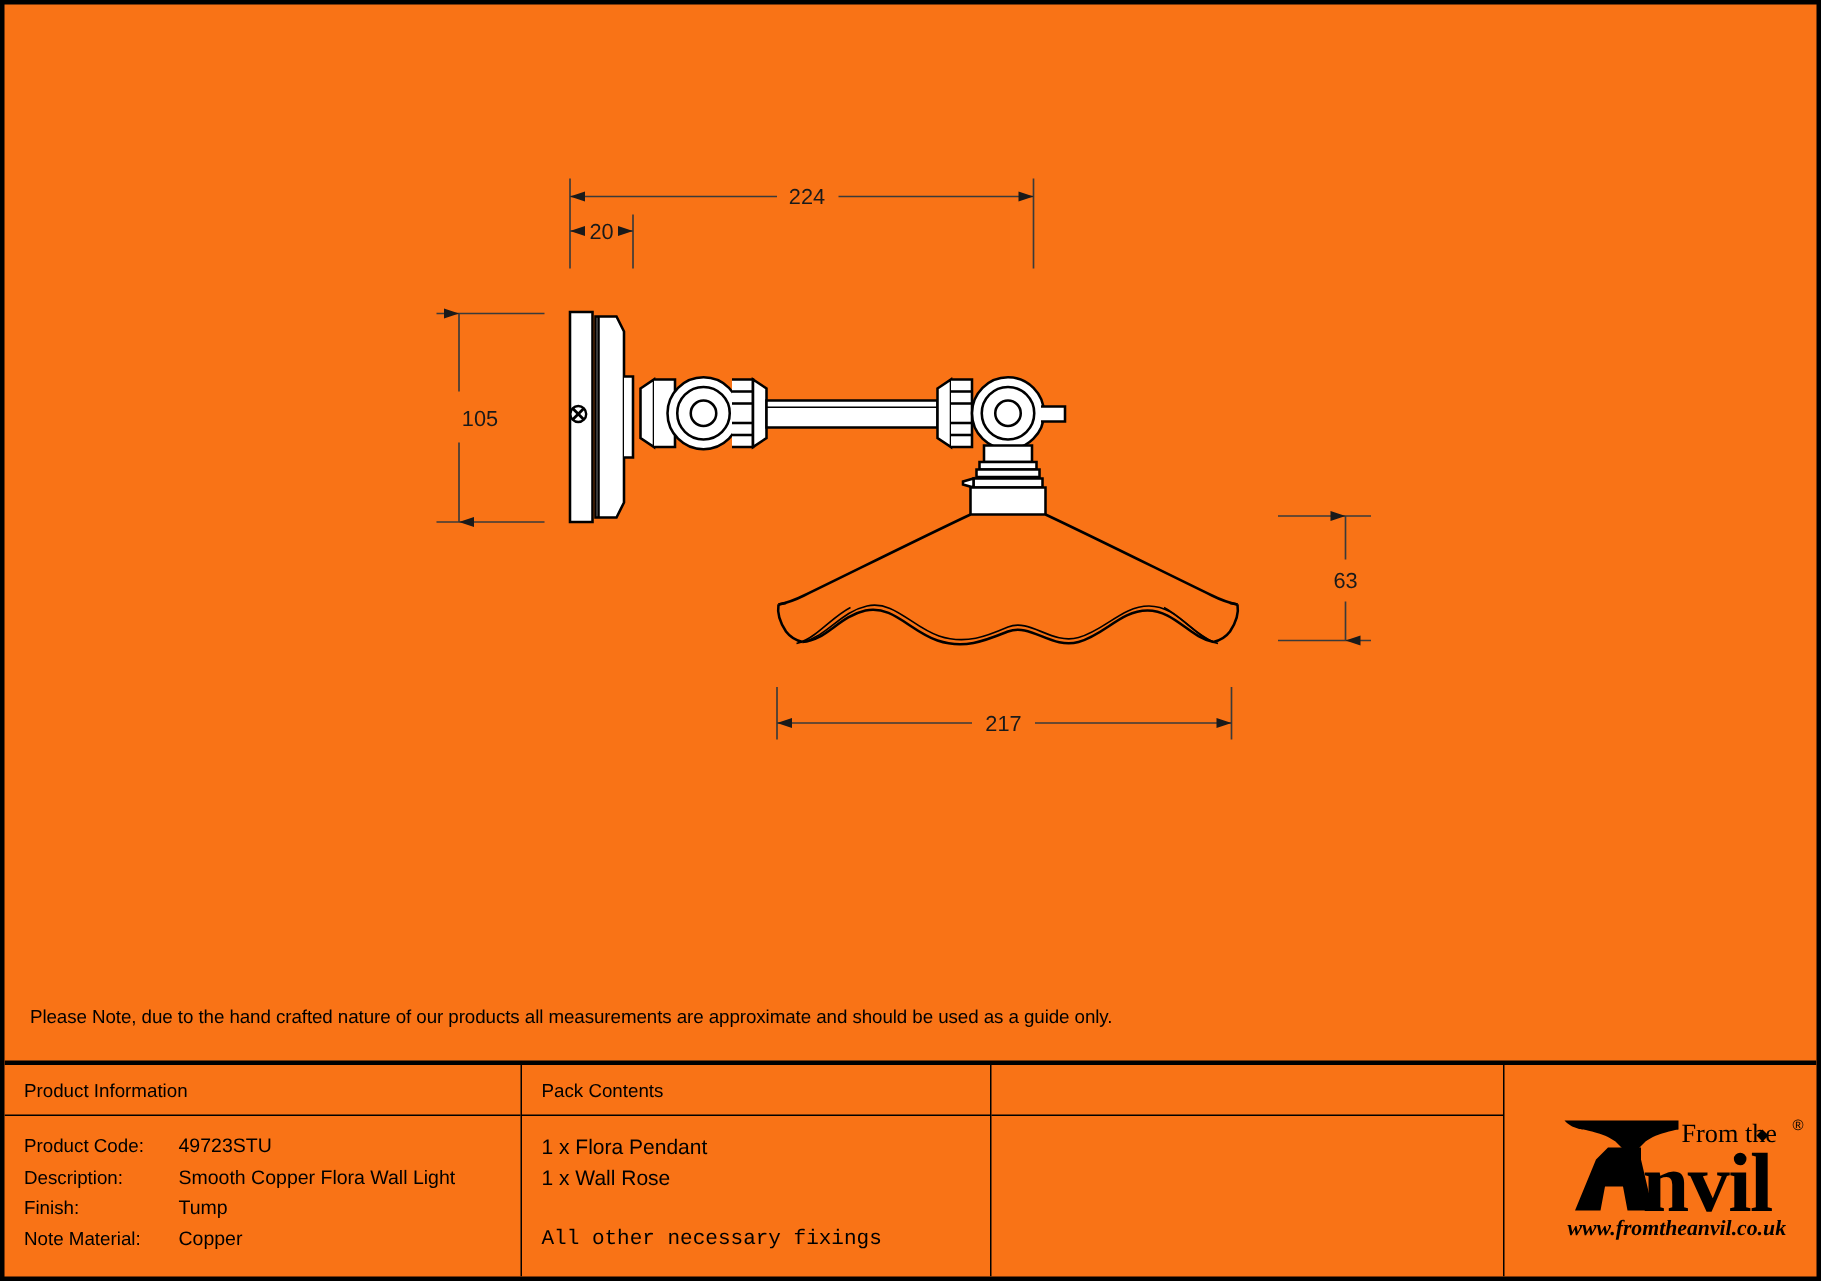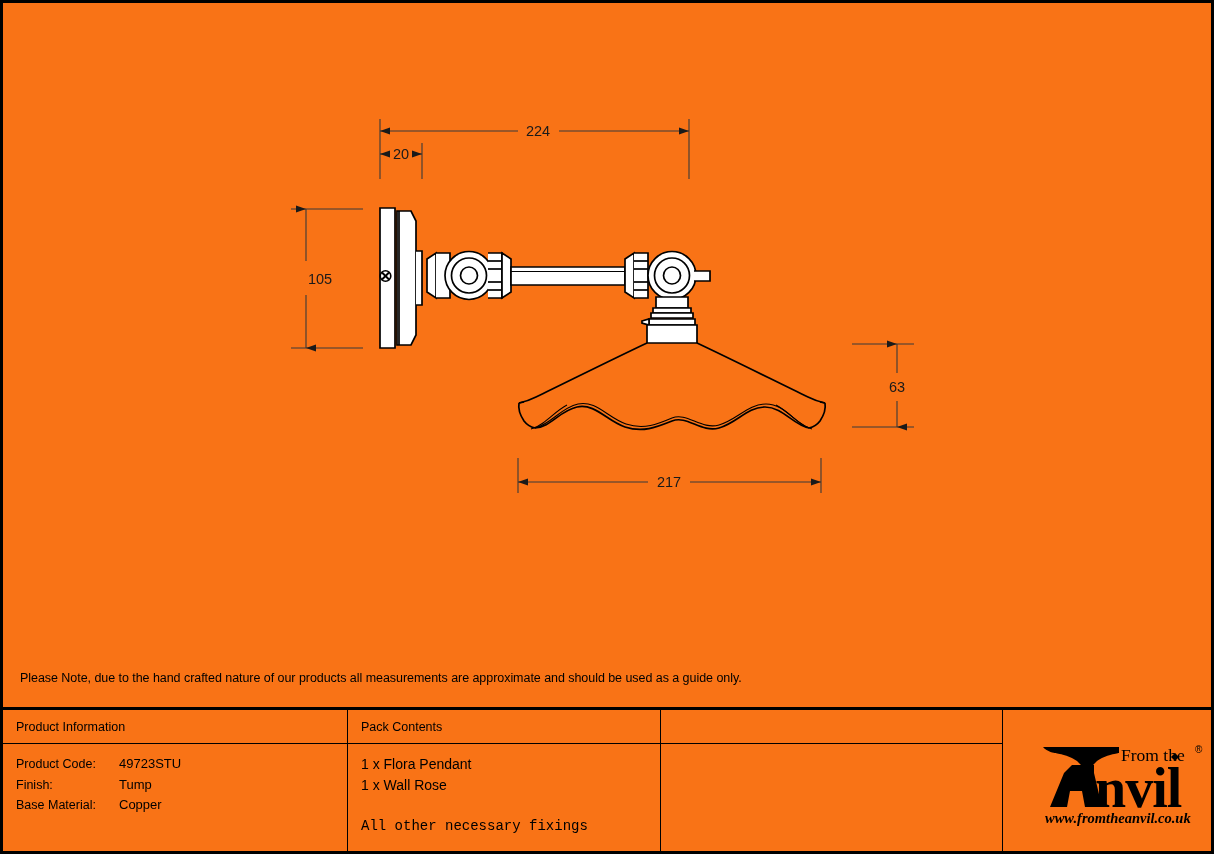--- a/index.html
+++ b/index.html
@@ -295,25 +295,29 @@
   <div id="table-block">
 
     <div class="tcol col-info">
       <div class="col-head">Product Information</div>
       <div class="col-body">
         <div class="pi-row">
           <div class="pi-label">Product Code:</div>
           <div class="pi-value">49723STU</div>
         </div>
         <div class="pi-row">
+          <div class="pi-label">Description:</div>
+          <div class="pi-value">Smooth Copper Flora Wall Light</div>
+        </div>
+        <div class="pi-row">
           <div class="pi-label">Finish:</div>
           <div class="pi-value">Tump</div>
         </div>
         <div class="pi-row">
-          <div class="pi-label">Base Material:</div>
+          <div class="pi-label">Note Material:</div>
           <div class="pi-value">Copper</div>
         </div>
       </div>
     </div>
 
     <div class="tcol col-pack">
       <div class="col-head">Pack Contents</div>
       <div class="col-body">
         <div class="pc-line">1 x Flora Pendant</div>
         <div class="pc-line">1 x Wall Rose</div>

